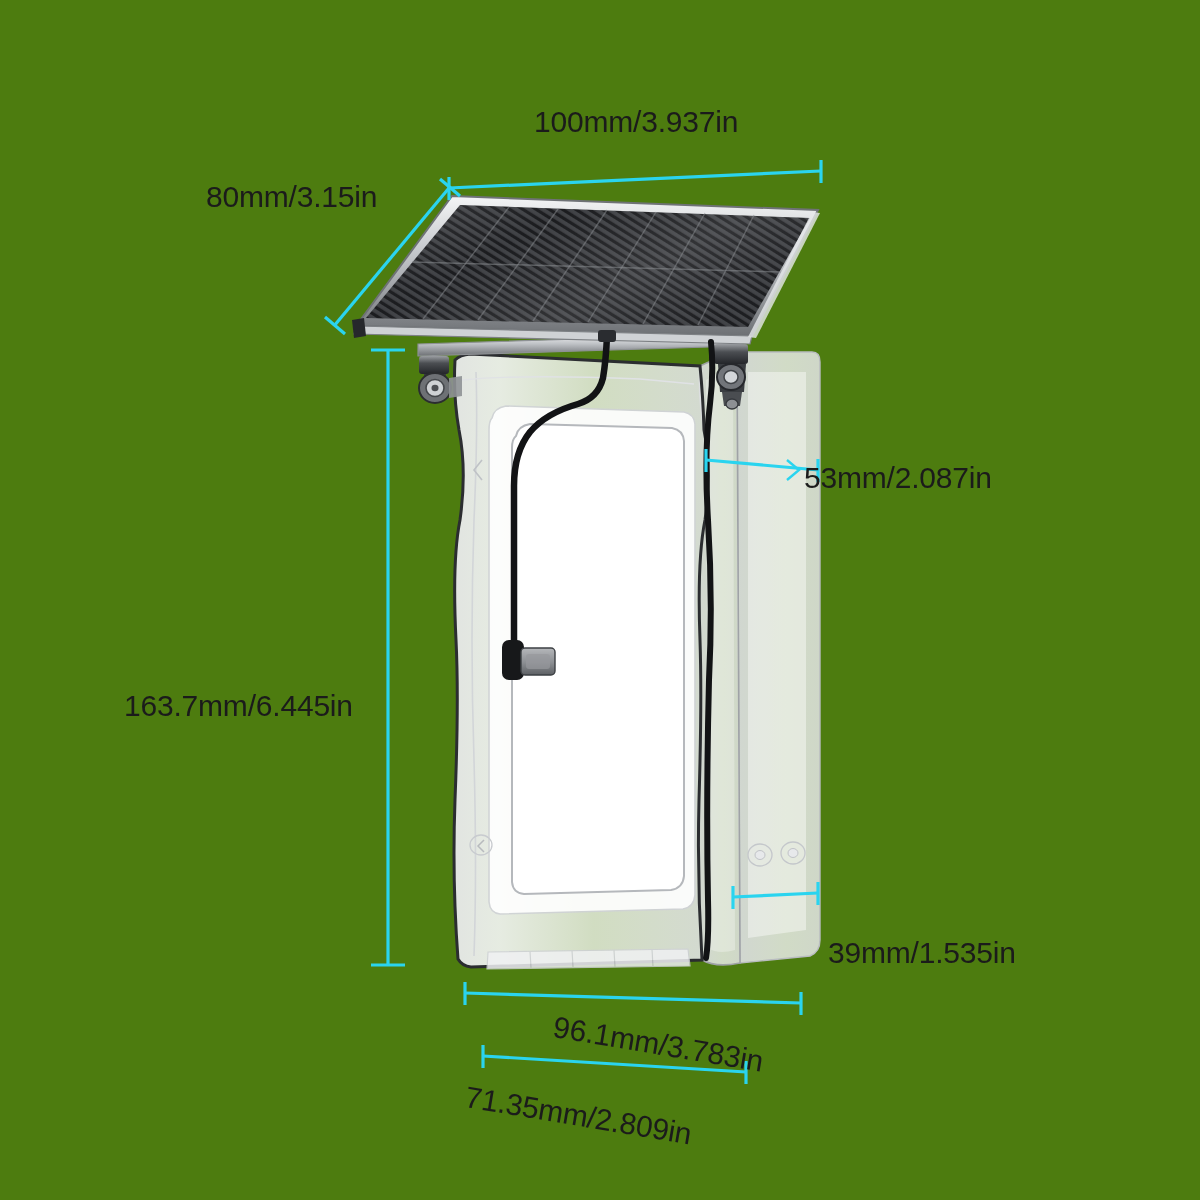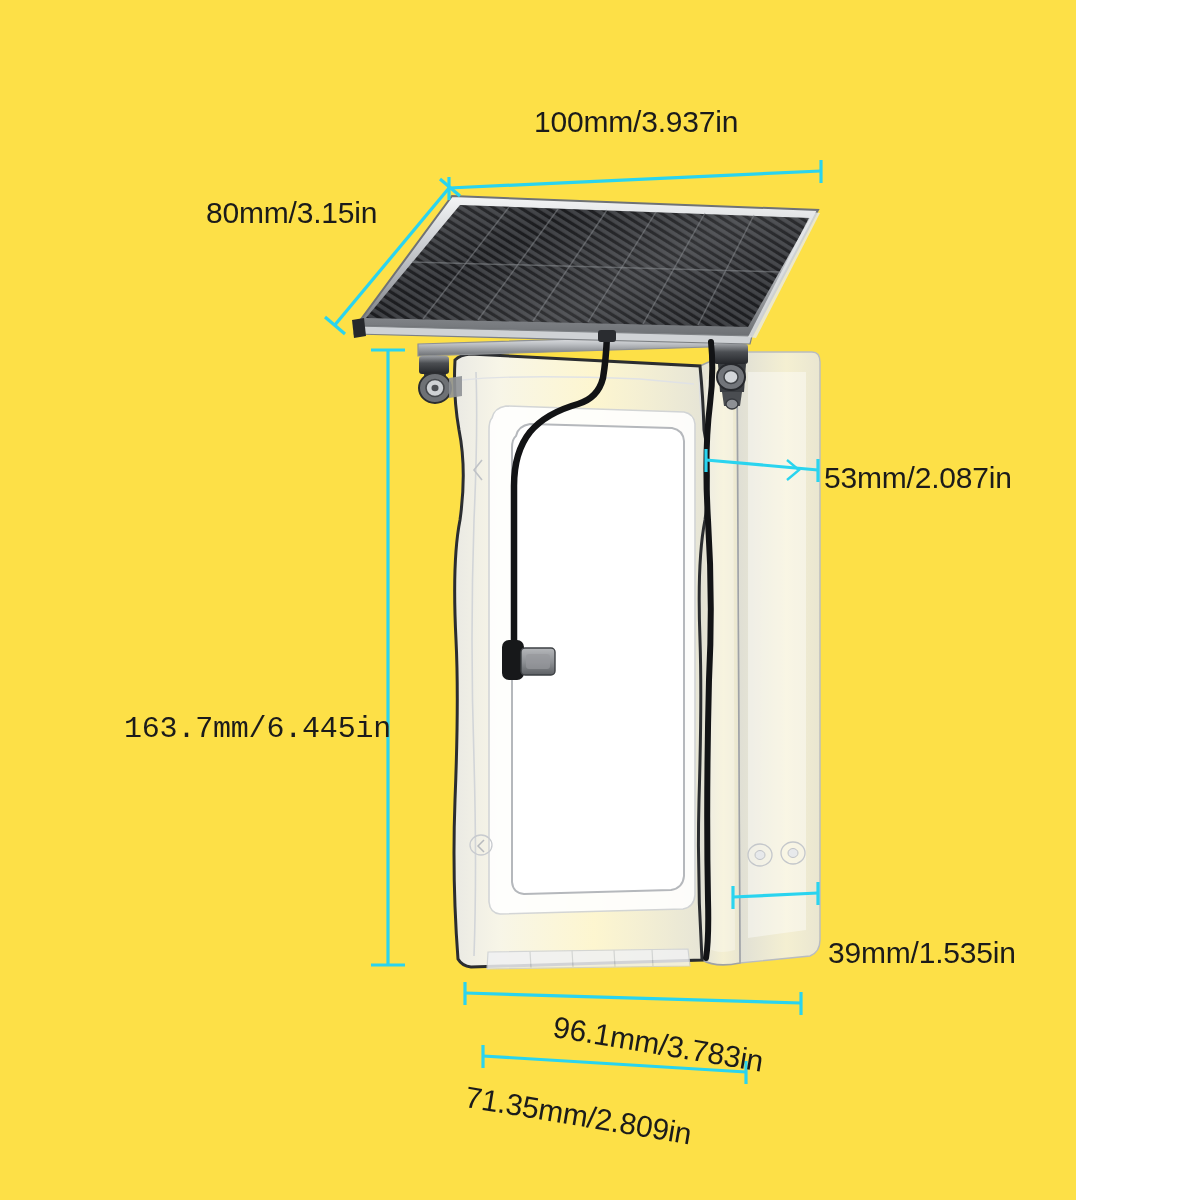--- a/index.html
+++ b/index.html
@@ -6,47 +6,47 @@
   html, body {
     margin: 0;
     padding: 0;
     background: #ffffff;
   }
   body {
     font-family: "Liberation Sans", sans-serif;
   }
   #stage {
     position: relative;
-    width: 1076px;
+    width: 1200px;
     height: 1200px;
-    background: #fde047;
+    background: #4d7c0f;
     overflow: hidden;
   }
   #diagram-svg {
     position: absolute;
     left: 0;
     top: 0;
     width: 1200px;
     height: 1200px;
   }
   .dim-label {
     position: absolute;
     color: #1b1b1b;
     font-family: "Liberation Sans", sans-serif;
     font-size: 30px;
     font-weight: 400;
     letter-spacing: -0.2px;
     white-space: nowrap;
     line-height: 1;
   }
   #label-width-top   { left: 534px; top: 107px; }
-  #label-depth-top   { left: 206px; top: 182px; margin-top: 16px; }
-  #label-right-upper { left: 824px; top: 463px; }
+  #label-depth-top   { left: 206px; top: 182px; }
+  #label-right-upper { left: 804px; top: 463px; }
   #label-right-lower { left: 828px; top: 938px; }
-  #label-height-left { left: 124px; top: 714px; font-family: Liberation Mono, monospace; }
+  #label-height-left { left: 124px; top: 691px; }
   #label-bottom-outer {
     left: 556px; top: 1012px;
     transform: rotate(9.5deg);
     transform-origin: left top;
   }
   #label-bottom-inner {
     left: 468px; top: 1082px;
     transform: rotate(9.5deg);
     transform-origin: left top;
   }

